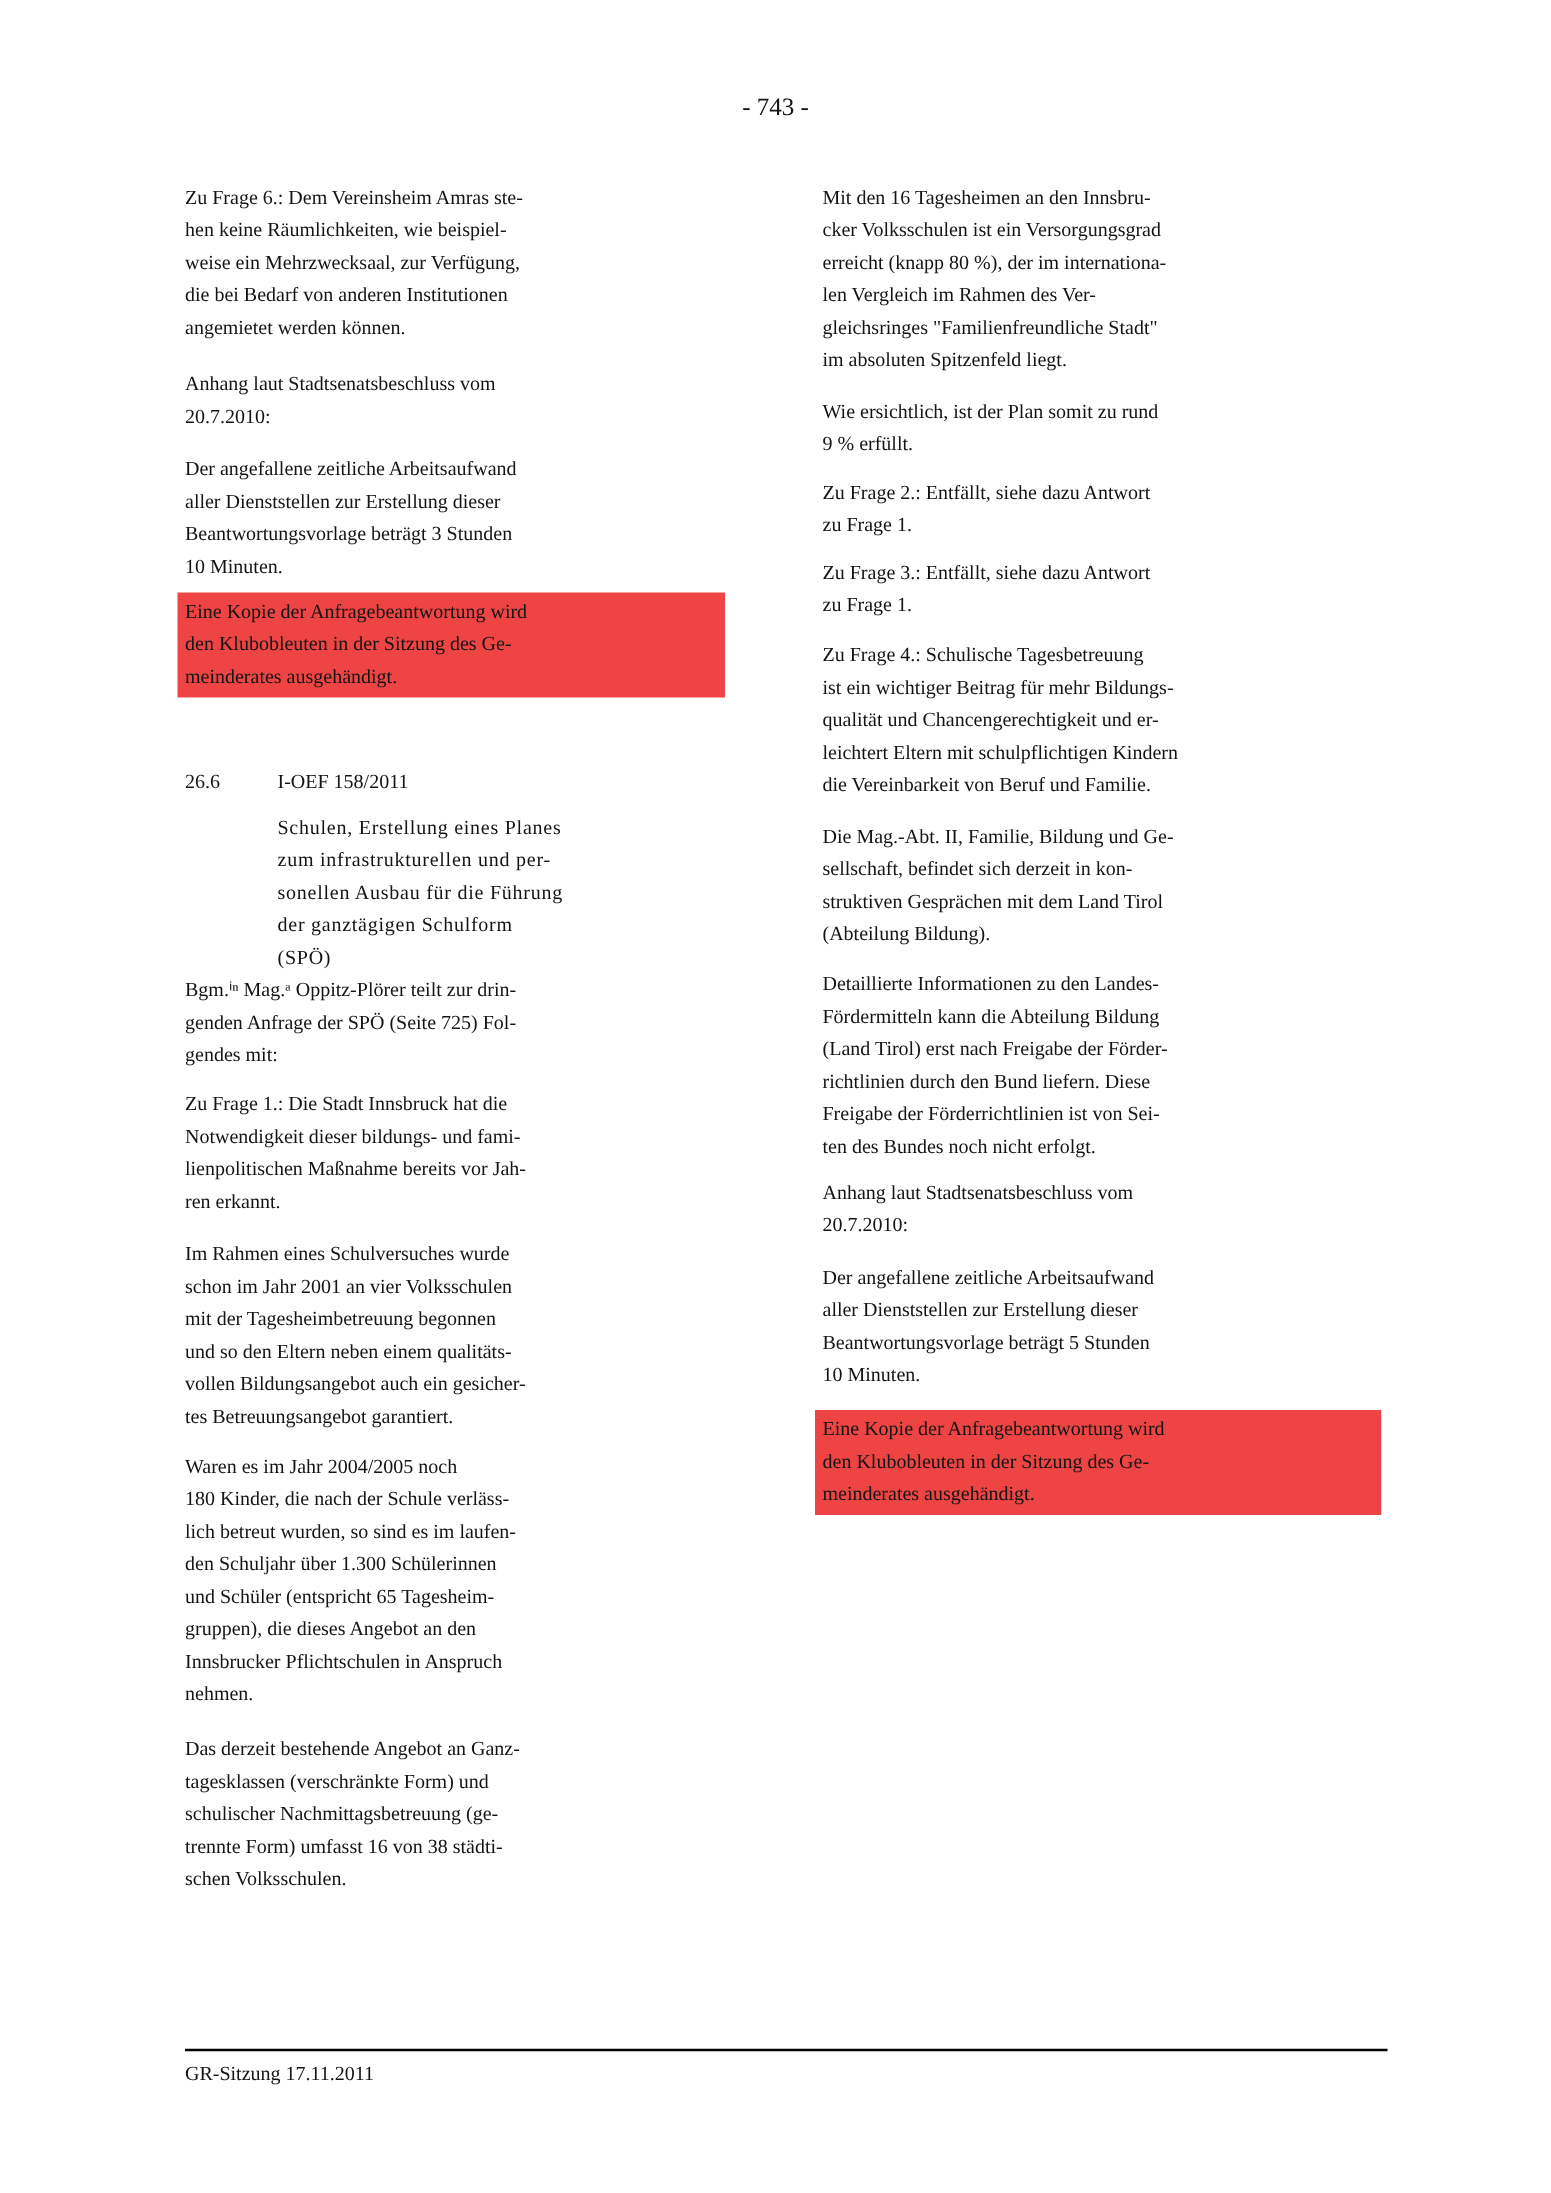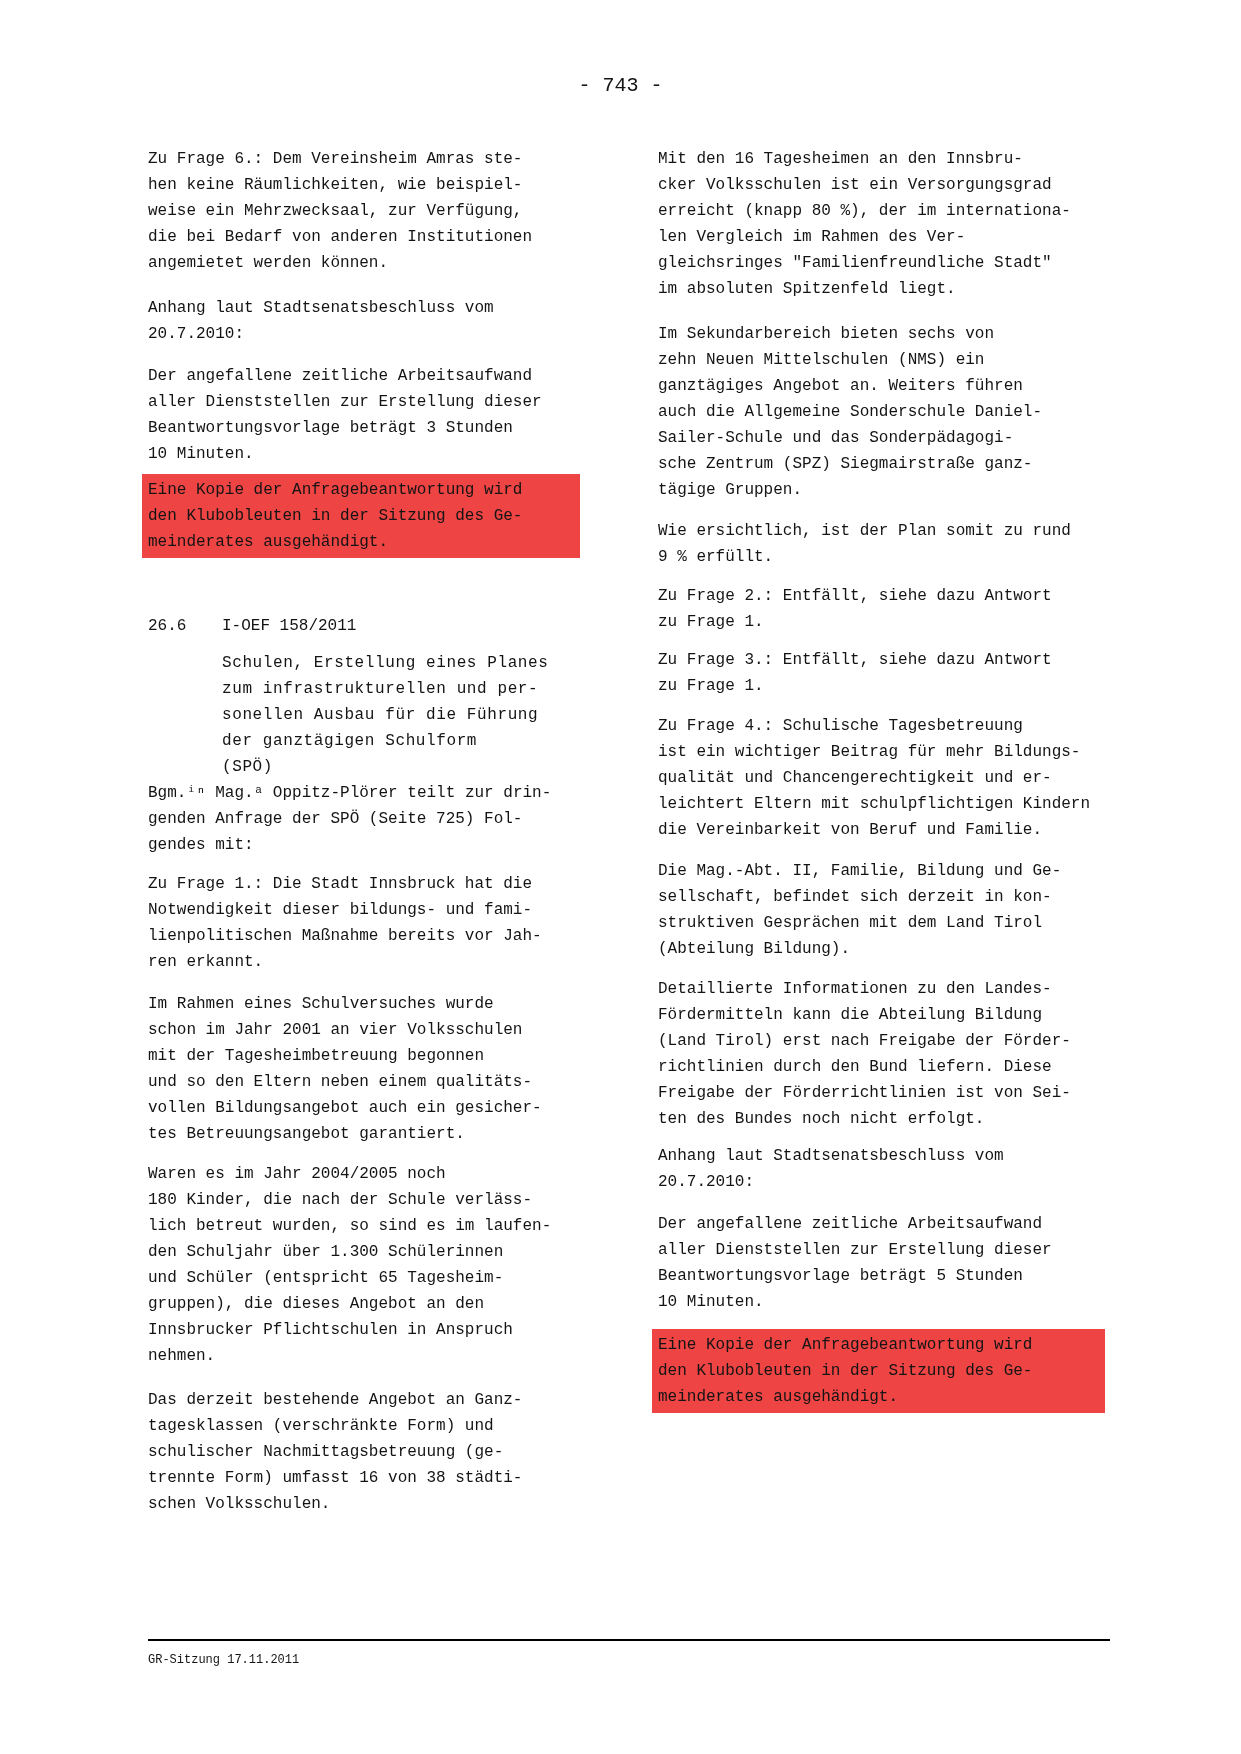--- a/index.html
+++ b/index.html
@@ -2,21 +2,21 @@
 <html lang="de"><head>
 <meta charset="utf-8">
 <title>GR-Sitzung 17.11.2011 - Seite 743</title>
 <style>
   html,body{margin:0;padding:0;background:#ffffff;}
   .page{
     position:relative;
     width:1241px;
     height:1754px;
     background:#ffffff;
-    font-family:Liberation Mono, monospace;
+    font-family:Liberation Serif, serif;
     color:#141414;
     overflow:hidden;
   }
   .pagenum{
     position:absolute;
     top:74px;left:0;width:1241px;
     text-align:center;
     font-size:20px;
     line-height:24px;
   }
@@ -52,21 +52,21 @@
   }
   .footer-rule{
     position:absolute;
     left:148px;top:1639px;
     width:962px;height:0;
     border-top:2px solid #000000;
   }
   .footer-text{
     position:absolute;
     left:148px;top:1648px;
-    font-size:12px;
+    font-size:16px;
     line-height:24px;
   }
 </style>
 </head>
 <body>
 
 <div class="page">
 
   <div class="pagenum">- 743 -</div>
 
@@ -119,27 +119,20 @@
 schen Volksschulen.</p>
   </div>
 
   <div class="col col-right">
     <p class="para">Mit den 16 Tagesheimen an den Innsbru-
 cker Volksschulen ist ein Versorgungsgrad
 erreicht (knapp 80 %), der im internationa-
 len Vergleich im Rahmen des Ver-
 gleichsringes "Familienfreundliche Stadt"
 im absoluten Spitzenfeld liegt.</p>
-    <p class="para" style="margin-top:19px">Im Sekundarbereich bieten sechs von
-zehn Neuen Mittelschulen (NMS) ein
-ganztägiges Angebot an. Weiters führen
-auch die Allgemeine Sonderschule Daniel-
-Sailer-Schule und das Sonderpädagogi-
-sche Zentrum (SPZ) Siegmairstraße ganz-
-tägige Gruppen.</p>
     <p class="para" style="margin-top:15px">Wie ersichtlich, ist der Plan somit zu rund
 9 % erfüllt.</p>
     <p class="para" style="margin-top:13px">Zu Frage 2.: Entfällt, siehe dazu Antwort
 zu Frage 1.</p>
     <p class="para" style="margin-top:12px">Zu Frage 3.: Entfällt, siehe dazu Antwort
 zu Frage 1.</p>
     <p class="para" style="margin-top:14px">Zu Frage 4.: Schulische Tagesbetreuung
 ist ein wichtiger Beitrag für mehr Bildungs-
 qualität und Chancengerechtigkeit und er-
 leichtert Eltern mit schulpflichtigen Kindern

